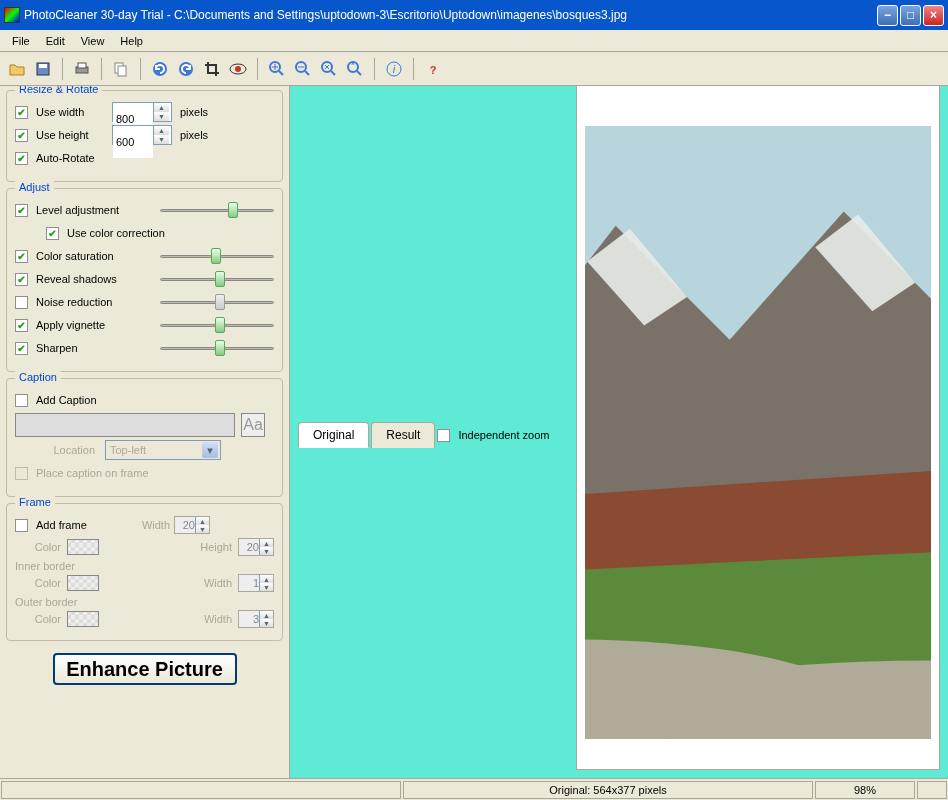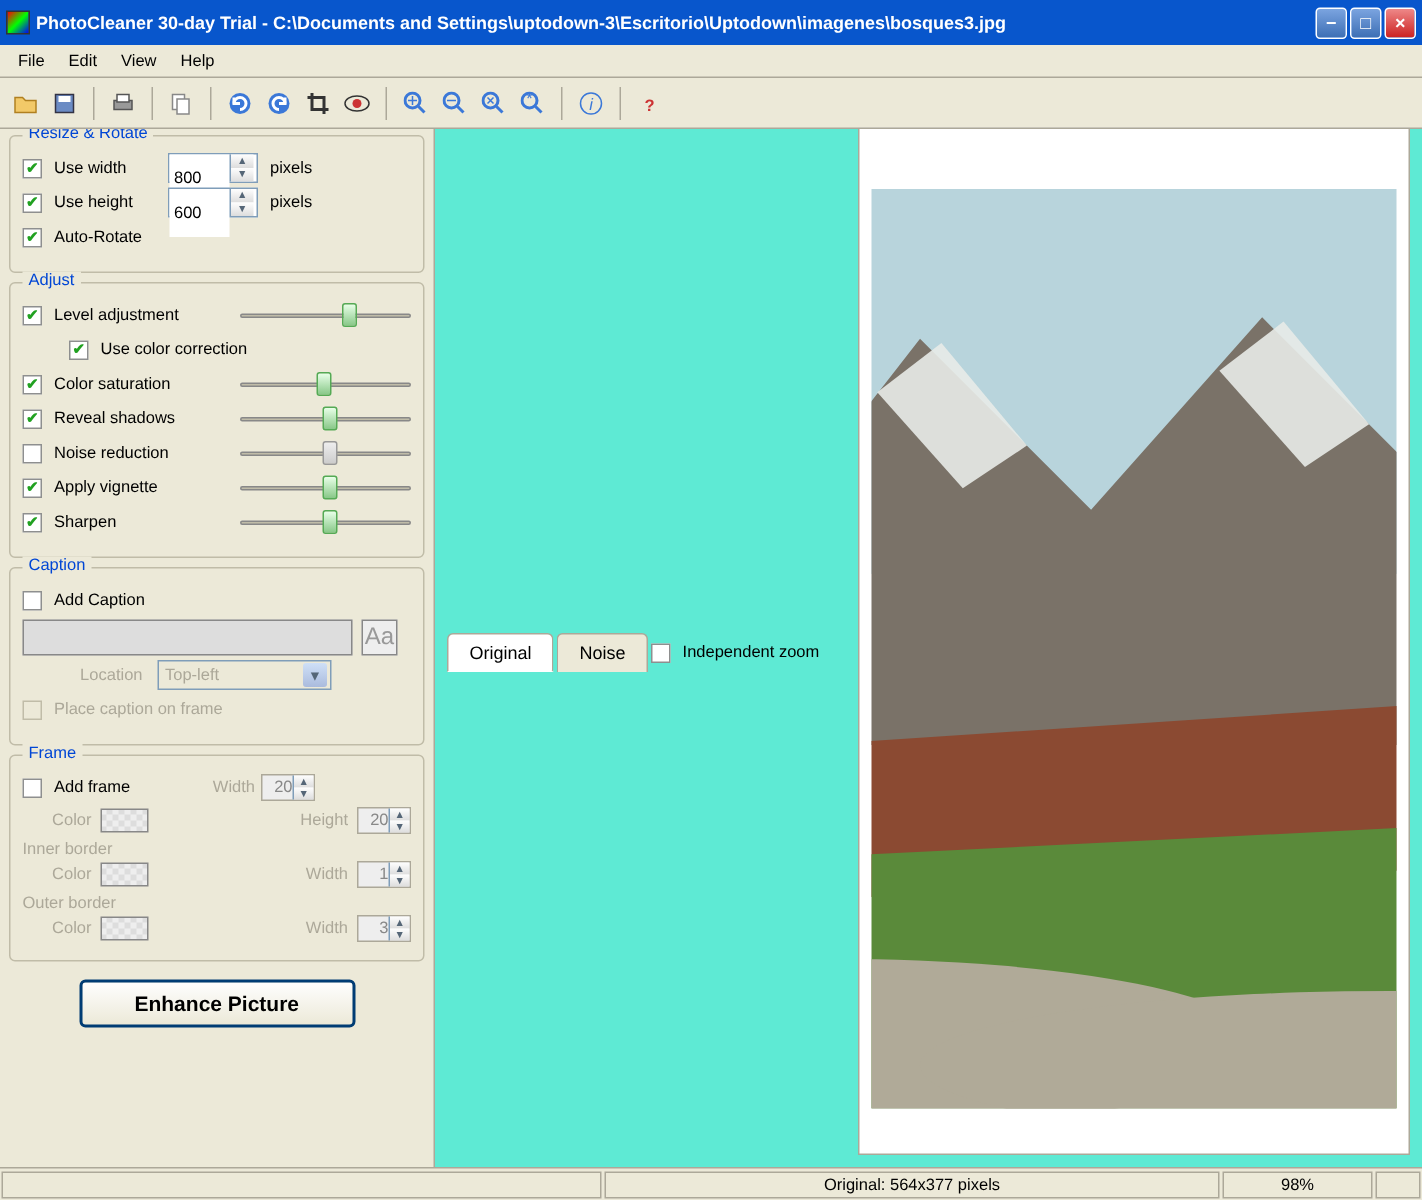--- a/index.html
+++ b/index.html
@@ -1,20 +1,20 @@
 <!DOCTYPE html>
 <html><head>
 <meta charset="utf-8">
 <style>
 * { box-sizing: border-box; margin: 0; padding: 0; font-family: Tahoma, sans-serif; font-size: 11px; }
 body { background: #ece9d8; width: 948px; height: 800px; overflow: hidden; }
 
 .titlebar { height: 30px; background: linear-gradient(to bottom, #3a6ea5 0%, #0a246a 3%, #0a246a 50%, #3a6ea5 100%); background: #0856cc; display: flex; align-items: center; padding: 0 4px; color: white; }
 .titlebar-icon { width: 16px; height: 16px; margin-right: 4px; background: linear-gradient(135deg, #f00 0%, #0f0 50%, #00f 100%); border: 1px solid #333; }
-.titlebar-text { flex: 1; font-weight: bold; font-size: 12px; white-space: nowrap; overflow: hidden; }
+.titlebar-text { flex: 1; font-weight: normal; font-size: 12px; white-space: nowrap; overflow: hidden; }
 .win-btns { display: flex; gap: 2px; }
 .win-btn { width: 21px; height: 21px; border: 1px solid #fff; border-radius: 3px; display: flex; align-items: center; justify-content: center; font-weight: bold; color: white; font-size: 12px; }
 .win-min, .win-max { background: linear-gradient(to bottom, #7ba4e0, #3d6fb5); }
 .win-close { background: linear-gradient(to bottom, #e88, #c22); }
 
 .menubar { height: 22px; background: #ece9d8; border-bottom: 1px solid #aca899; display: flex; align-items: center; padding: 0 4px; }
 .menu-item { padding: 2px 8px; cursor: default; }
 
 .toolbar { height: 34px; background: #ece9d8; border-bottom: 1px solid #aca899; display: flex; align-items: center; padding: 0 6px; gap: 4px; }
 .tb-sep { width: 1px; height: 22px; background: #aca899; margin: 0 4px; }
@@ -46,21 +46,21 @@
 .caption-input { width: 220px; height: 24px; background: #ddd; border: 1px solid #888; }
 .aa-btn { width: 24px; height: 24px; border: 1px solid #888; background: #eee; display: flex; align-items: center; justify-content: center; color: #999; font-size: 16px; margin-left: 2px; }
 .select { width: 116px; height: 20px; border: 1px solid #7f9db9; background: white; display: flex; align-items: center; padding: 0 4px; color: #888; position: relative; }
 .select::after { content: "▾"; position: absolute; right: 2px; width: 16px; height: 16px; background: linear-gradient(#cfe0f7,#abd); display: flex; align-items: center; justify-content: center; border-radius: 2px; color: #567; }
 .select.disabled { background: #ece9d8; color: #aca899; }
 .color-swatch { width: 32px; height: 16px; border: 1px solid #888; background: repeating-conic-gradient(#ddd 0% 25%, #eee 0% 50%) 50% / 8px 8px; }
 .small-spin { display: flex; width: 36px; height: 18px; border: 1px solid #aca899; background: #eee; }
 .small-spin input { width: 20px; border: none; background: transparent; text-align: right; color: #888; outline: none; }
 .small-spin .spin-btns { width: 14px; }
 
-.enhance-btn { width: 184px; height: 32px; margin: 12px auto 4px auto; display: block; font-weight: bold; font-size: 14px; background: linear-gradient(#fefefe,#ece9d8); border: 2px solid #003c74; border-radius: 4px; }
+.enhance-btn { width: 184px; height: 32px; margin: 12px auto 4px auto; display: block; font-weight: bold; font-size: 20px; background: linear-gradient(#fefefe,#ece9d8); border: 2px solid #003c74; border-radius: 4px; }
 
 .tab-row { display: flex; align-items: center; padding: 6px 8px 0 8px; }
 .tabs { display: flex; }
 .tab { padding: 5px 14px; border: 1px solid #aca899; border-bottom: none; background: #ece9d8; border-radius: 4px 4px 0 0; margin-right: 2px; font-size: 12px; }
 .tab.active { background: white; font-weight: normal; border-bottom: 1px solid white; position: relative; z-index: 2; }
 .tab-spacer { flex: 1; }
 .indep-zoom { display: flex; align-items: center; gap: 4px; padding-right: 10px; }
 
 .preview-area { flex: 1; margin: 0 8px 8px 8px; border: 1px solid #aca899; background: white; position: relative; overflow: hidden; border-top: 1px solid #aca899; margin-top: -1px; }
 .preview-inner { position: absolute; top: 40px; left: 8px; right: 8px; bottom: 30px; }
@@ -369,21 +369,21 @@
       </div>
     </div>
 
     <button class="enhance-btn">Enhance Picture</button>
   </div>
 
   <div class="content">
     <div class="tab-row">
       <div class="tabs">
         <div class="tab active">Original</div>
-        <div class="tab">Noise</div>
+        <div class="tab">Result</div>
       </div>
       <div class="tab-spacer"></div>
       <div class="indep-zoom">
         <span class="check"></span>
         <span class="lbl">Independent zoom</span>
       </div>
     </div>
     <div class="preview-area">
       <div class="preview-inner">
         <svg class="photo" viewBox="0 0 600 430" preserveAspectRatio="xMidYMid slice">

